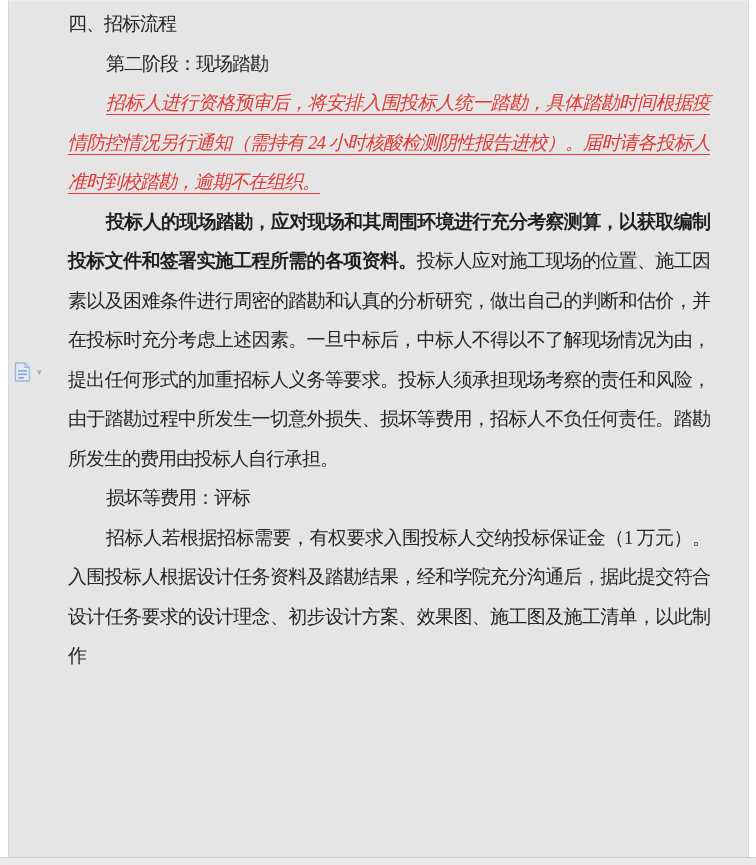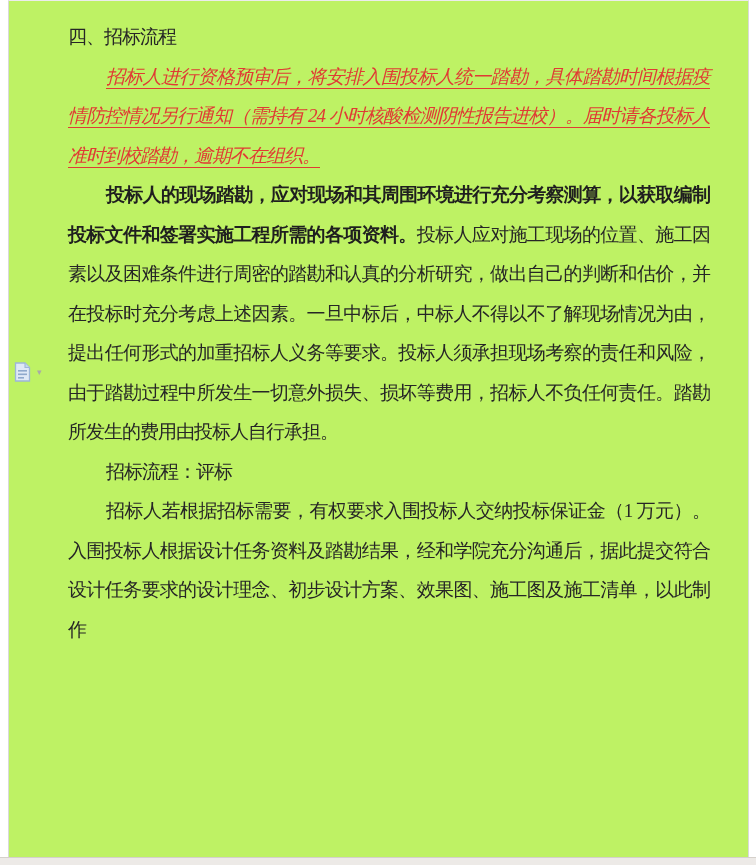--- a/index.html
+++ b/index.html
@@ -7,25 +7,25 @@
     width: 756px; height: 865px;
     background: #ffffff;
     position: relative;
     overflow: hidden;
     font-family: "Liberation Serif", "DejaVu Serif", serif;
   }
   .page {
     position: absolute;
     left: 8px; top: 0; width: 741px; bottom: 7px;
     box-sizing: border-box;
-    background: #bef264;
+    background: #e5e5e5;
     border-left: 1px solid #d9d9d9;
     border-right: 1px solid #d9d9d9;
     border-top: 1px solid #ececec;
-    padding: 16px 38px 0 59px;
+    padding: 3px 38px 0 59px;
     overflow: hidden;
   }
   .para {
     margin: 0;
     font-size: 19px;
     line-height: 39.5px;
     letter-spacing: -1px;
     text-align: justify;
     color: #262626;
   }
@@ -68,31 +68,34 @@
 <body>
 
 <div class="page">
 
   <p class="para">
     <span>四、招标流程</span>
   </p>
 
 
 
+  <p class="para indent">
+    <span>第二阶段：现场踏勘</span>
+  </p>
 
   <p class="para indent red-underline">
     <span>招标人进行资格预审后，将安排入围投标人统一踏勘，具体踏勘时间根据疫情防控情况另行通知（需持有 24 小时核酸检测阴性报告进校）。届时请各投标人准时到校踏勘，逾期不在组织。</span>
   </p>
 
   <p class="para indent">
     <span class="bold-underline">投标人的现场踏勘，应对现场和其周围环境进行充分考察测算，以获取编制投标文件和签署实施工程所需的各项资料。</span><span>投标人应对施工现场的位置、施工因素以及困难条件进行周密的踏勘和认真的分析研究，做出自己的判断和估价，并在投标时充分考虑上述因素。一旦中标后，中标人不得以不了解现场情况为由，提出任何形式的加重招标人义务等要求。投标人须承担现场考察的责任和风险，由于踏勘过程中所发生一切意外损失、损坏等费用，招标人不负任何责任。踏勘所发生的费用由投标人自行承担。</span>
   </p>
 
   <p class="para indent">
-    <span>招标流程：评标</span>
+    <span>损坏等费用：评标</span>
   </p>
 
   <p class="para indent">
     <span>招标人若根据招标需要，有权要求入围投标人交纳投标保证金（1 万元）。入围投标人根据设计任务资料及踏勘结果，经和学院充分沟通后，据此提交符合设计任务要求的设计理念、初步设计方案、效果图、施工图及施工清单，以此制作</span>
   </p>
 
 </div>
 
 <div class="margin-widget">
   <svg class="doc-ic" width="17" height="20" viewBox="0 0 17 20">

